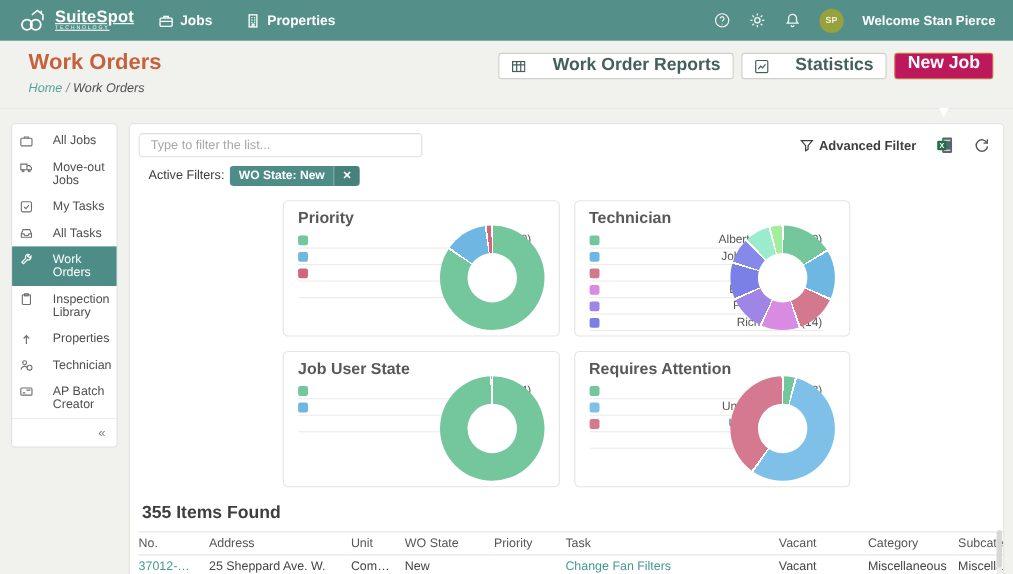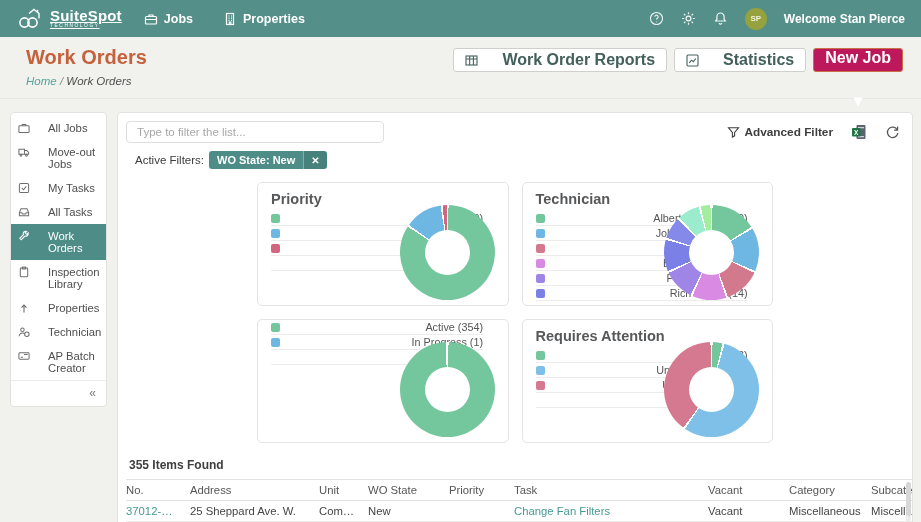--- a/index.html
+++ b/index.html
@@ -74,21 +74,21 @@
   .legend-row { display:flex; align-items:center; height:15px; border-bottom:1px solid #ececea;
                 font-size:10.8px; color:#555; }
   .legend-row.empty { border-bottom:1px solid #ececea; }
   .swatch { width:9px; height:9px; border-radius:2px; flex:0 0 9px; }
   .legend-label { margin-left:auto; white-space:nowrap; }
   .donut { position:absolute; right:13px; bottom:5px; width:95px; height:95px; border-radius:50%; }
   .donut::after { content:""; position:absolute; inset:25px; background:#fff; border-radius:50%; }
 
   
   .table-section { margin-top:15px; position:relative; }
-  .items-found { font-size:12px; font-weight:bold; color:#3e3e3e; margin:0 0 7px 3px; }
+  .items-found { font-size:16px; font-weight:bold; color:#3e3e3e; margin:0 0 7px 3px; }
   table { border-collapse:collapse; table-layout:fixed; width:835px; font-size:11.3px; }
   th, td { text-align:left; padding:4px 8px 4px 0; border-bottom:1px solid #ececea;
            white-space:nowrap; overflow:hidden; text-overflow:ellipsis; }
   thead th { color:#565656; font-weight:normal; border-top:1px solid #e3e3df; border-bottom:1px solid #e3e3df; }
   td { color:#454545; }
   td.cell-link { color:#479a94; cursor:pointer; }
   .table-scrollbar { position:absolute; right:-7px; top:24px; width:5px; height:70px;
                      background:#ededed; border-radius:3px; }
   .table-scrollbar .thumb { width:5px; height:34px; background:#d7d7d7; border-radius:3px; }
 </style>
@@ -362,20 +362,21 @@
             </div>
             <div class="legend-row">
               <span class="swatch" style="background: rgb(122, 128, 230);"></span>
               <span class="legend-label">Rich Wright (14)</span>
             </div>
             <div class="legend-row empty"></div>
           </div>
         <div class="donut" style="background: conic-gradient(rgb(255, 255, 255) 0deg, rgb(255, 255, 255) 1.3deg, rgb(116, 198, 157) 1.3deg, rgb(116, 198, 157) 57.2366deg, rgb(255, 255, 255) 57.2366deg, rgb(255, 255, 255) 58.5366deg, rgb(255, 255, 255) 58.5366deg, rgb(255, 255, 255) 59.8366deg, rgb(111, 183, 227) 59.8366deg, rgb(111, 183, 227) 112.846deg, rgb(255, 255, 255) 112.846deg, rgb(255, 255, 255) 114.146deg, rgb(255, 255, 255) 114.146deg, rgb(255, 255, 255) 115.446deg, rgb(210, 121, 141) 115.446deg, rgb(210, 121, 141) 159.676deg, rgb(255, 255, 255) 159.676deg, rgb(255, 255, 255) 160.976deg, rgb(255, 255, 255) 160.976deg, rgb(255, 255, 255) 162.276deg, rgb(217, 139, 228) 162.276deg, rgb(217, 139, 228) 203.578deg, rgb(255, 255, 255) 203.578deg, rgb(255, 255, 255) 204.878deg, rgb(255, 255, 255) 204.878deg, rgb(255, 255, 255) 206.178deg, rgb(159, 134, 230) 206.178deg, rgb(159, 134, 230) 244.554deg, rgb(255, 255, 255) 244.554deg, rgb(255, 255, 255) 245.854deg, rgb(255, 255, 255) 245.854deg, rgb(255, 255, 255) 247.154deg, rgb(122, 128, 230) 247.154deg, rgb(122, 128, 230) 285.529deg, rgb(255, 255, 255) 285.529deg, rgb(255, 255, 255) 286.829deg, rgb(255, 255, 255) 286.829deg, rgb(255, 255, 255) 288.129deg, rgb(132, 137, 234) 288.129deg, rgb(132, 137, 234) 314.798deg, rgb(255, 255, 255) 314.798deg, rgb(255, 255, 255) 316.098deg, rgb(255, 255, 255) 316.098deg, rgb(255, 255, 255) 317.398deg, rgb(154, 236, 205) 317.398deg, rgb(154, 236, 205) 344.066deg, rgb(255, 255, 255) 344.066deg, rgb(255, 255, 255) 345.366deg, rgb(255, 255, 255) 345.366deg, rgb(255, 255, 255) 346.666deg, rgb(162, 237, 158) 346.666deg, rgb(162, 237, 158) 358.7deg, rgb(255, 255, 255) 358.7deg, rgb(255, 255, 255) 360deg);"></div>
       </div>
       <div class="chart-card">
+        <div class="chart-title">Job User State</div>
         <div class="legend">
             <div class="legend-row">
               <span class="swatch" style="background: rgb(116, 198, 157);"></span>
               <span class="legend-label">Active (354)</span>
             </div>
             <div class="legend-row">
               <span class="swatch" style="background: rgb(111, 183, 227);"></span>
               <span class="legend-label">In Progress (1)</span>
             </div>
             <div class="legend-row empty"></div>

